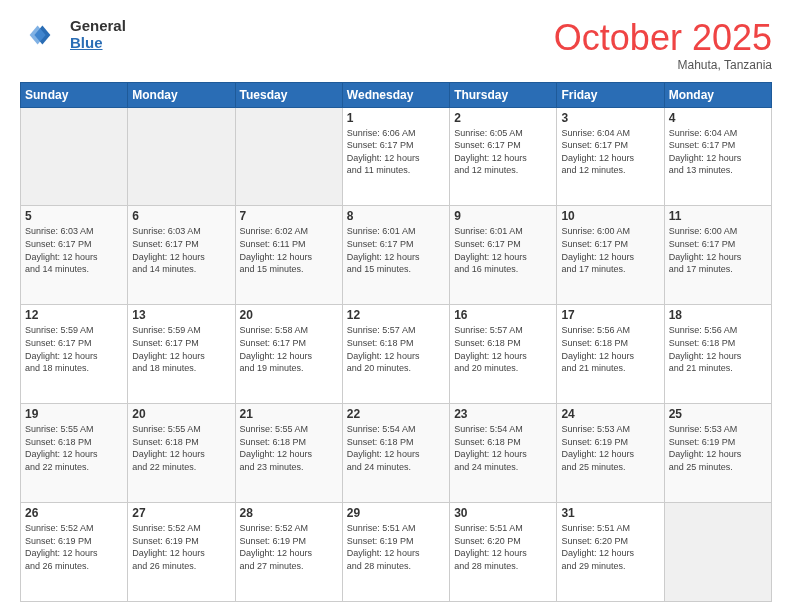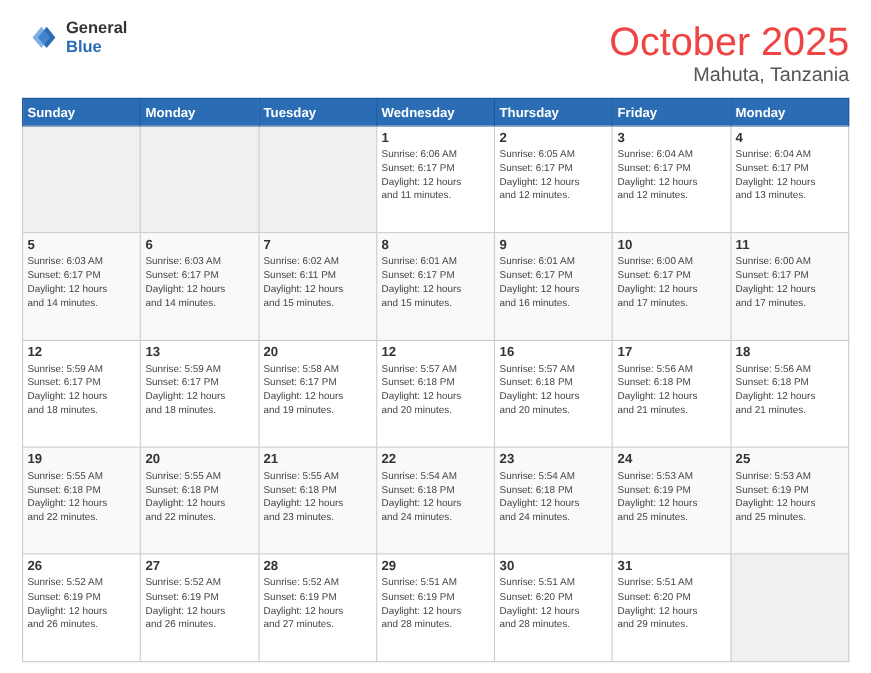--- a/index.html
+++ b/index.html
@@ -18,53 +18,54 @@
       flex-direction: column;
     }
     .header {
       display: flex;
       justify-content: space-between;
       align-items: flex-start;
       margin-bottom: 10px;
     }
     .logo {
       display: flex;
-      align-items: flex-start;
-      gap: 8px;
+      align-items: flex-end;
+      gap: 18px;
     }
     .logo-text {
       display: flex;
       flex-direction: column;
       line-height: 1.1;
     }
     .logo-general {
       font-size: 15px;
       font-weight: bold;
       color: #333;
     }
     .logo-blue {
       font-size: 15px;
       font-weight: bold;
       color: #2a6db5;
+      text-decoration: underline;
     }
     .logo-icon {
       width: 32px;
       height: 32px;
     }
     .title-area {
       text-align: right;
     }
     .month-title {
       font-size: 36px;
       font-weight: 300;
       color: #ef4444;
       line-height: 1.1;
     }
     .location {
-      font-size: 18px;
+      font-size: 12px;
       color: #555;
     }
     .calendar {
       flex: 1;
       border: 1px solid #0369a1;
       border-collapse: collapse;
       width: 100%;
       table-layout: fixed;
     }
     .calendar th {

